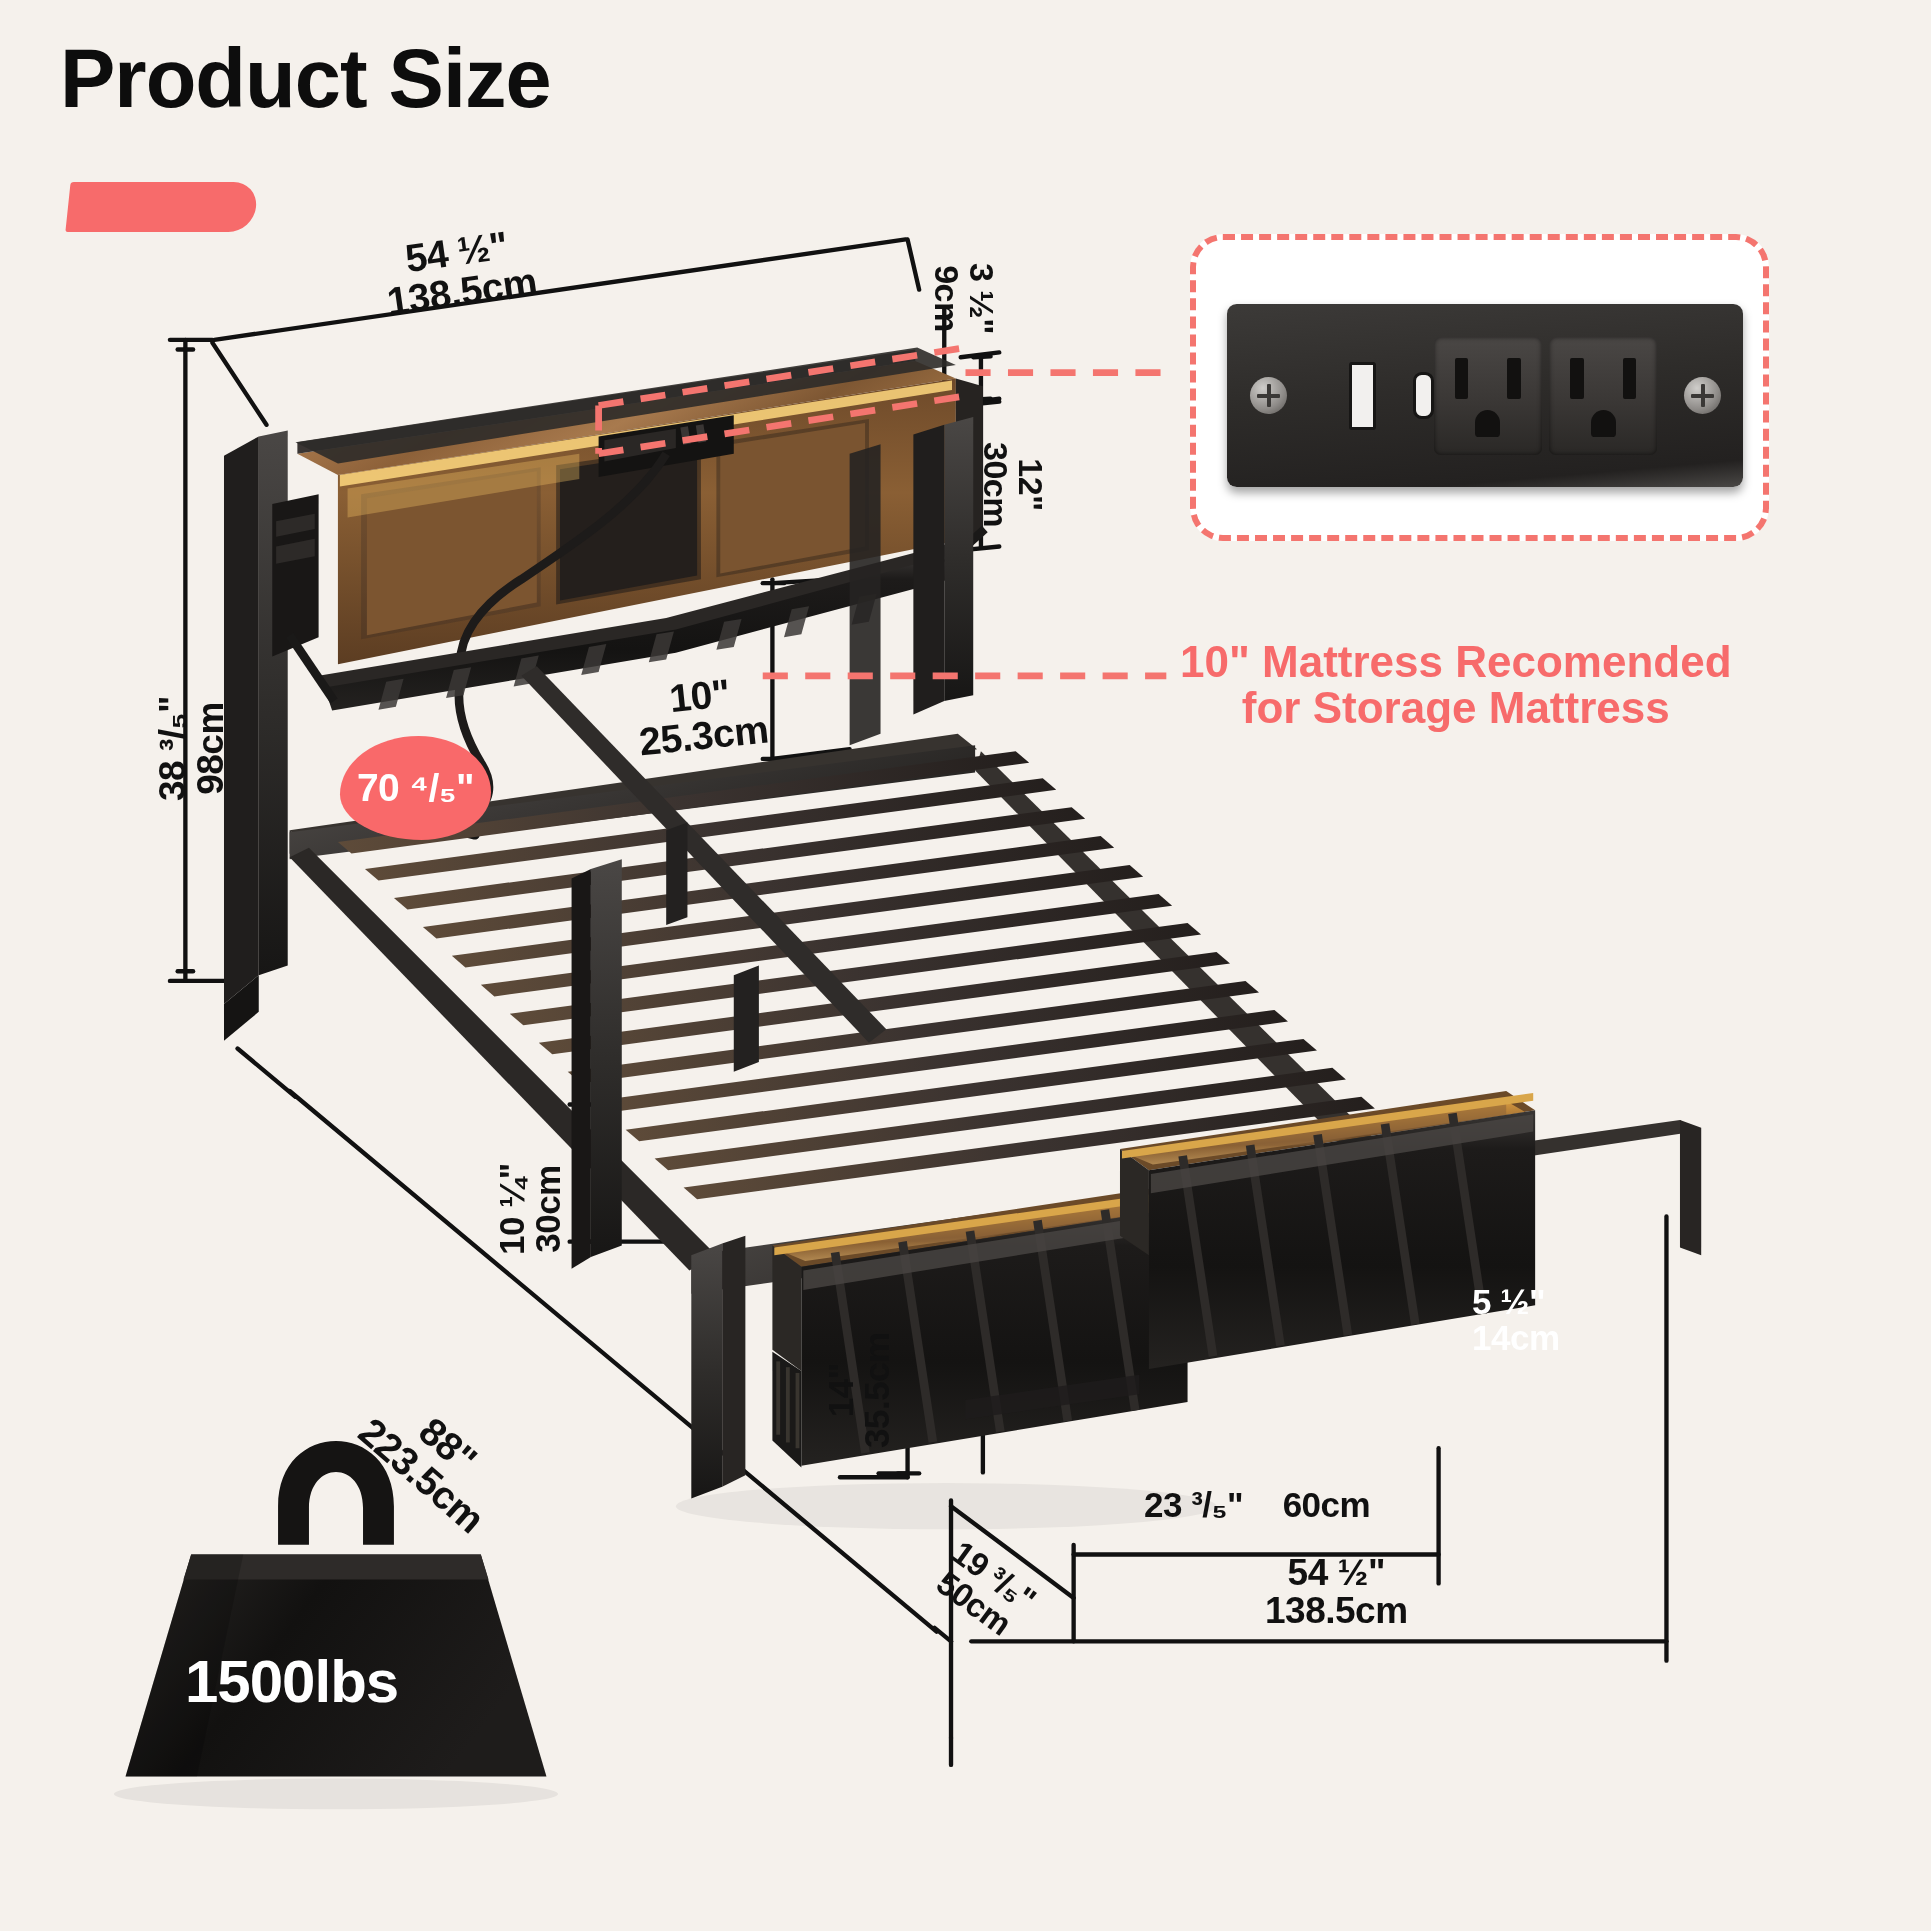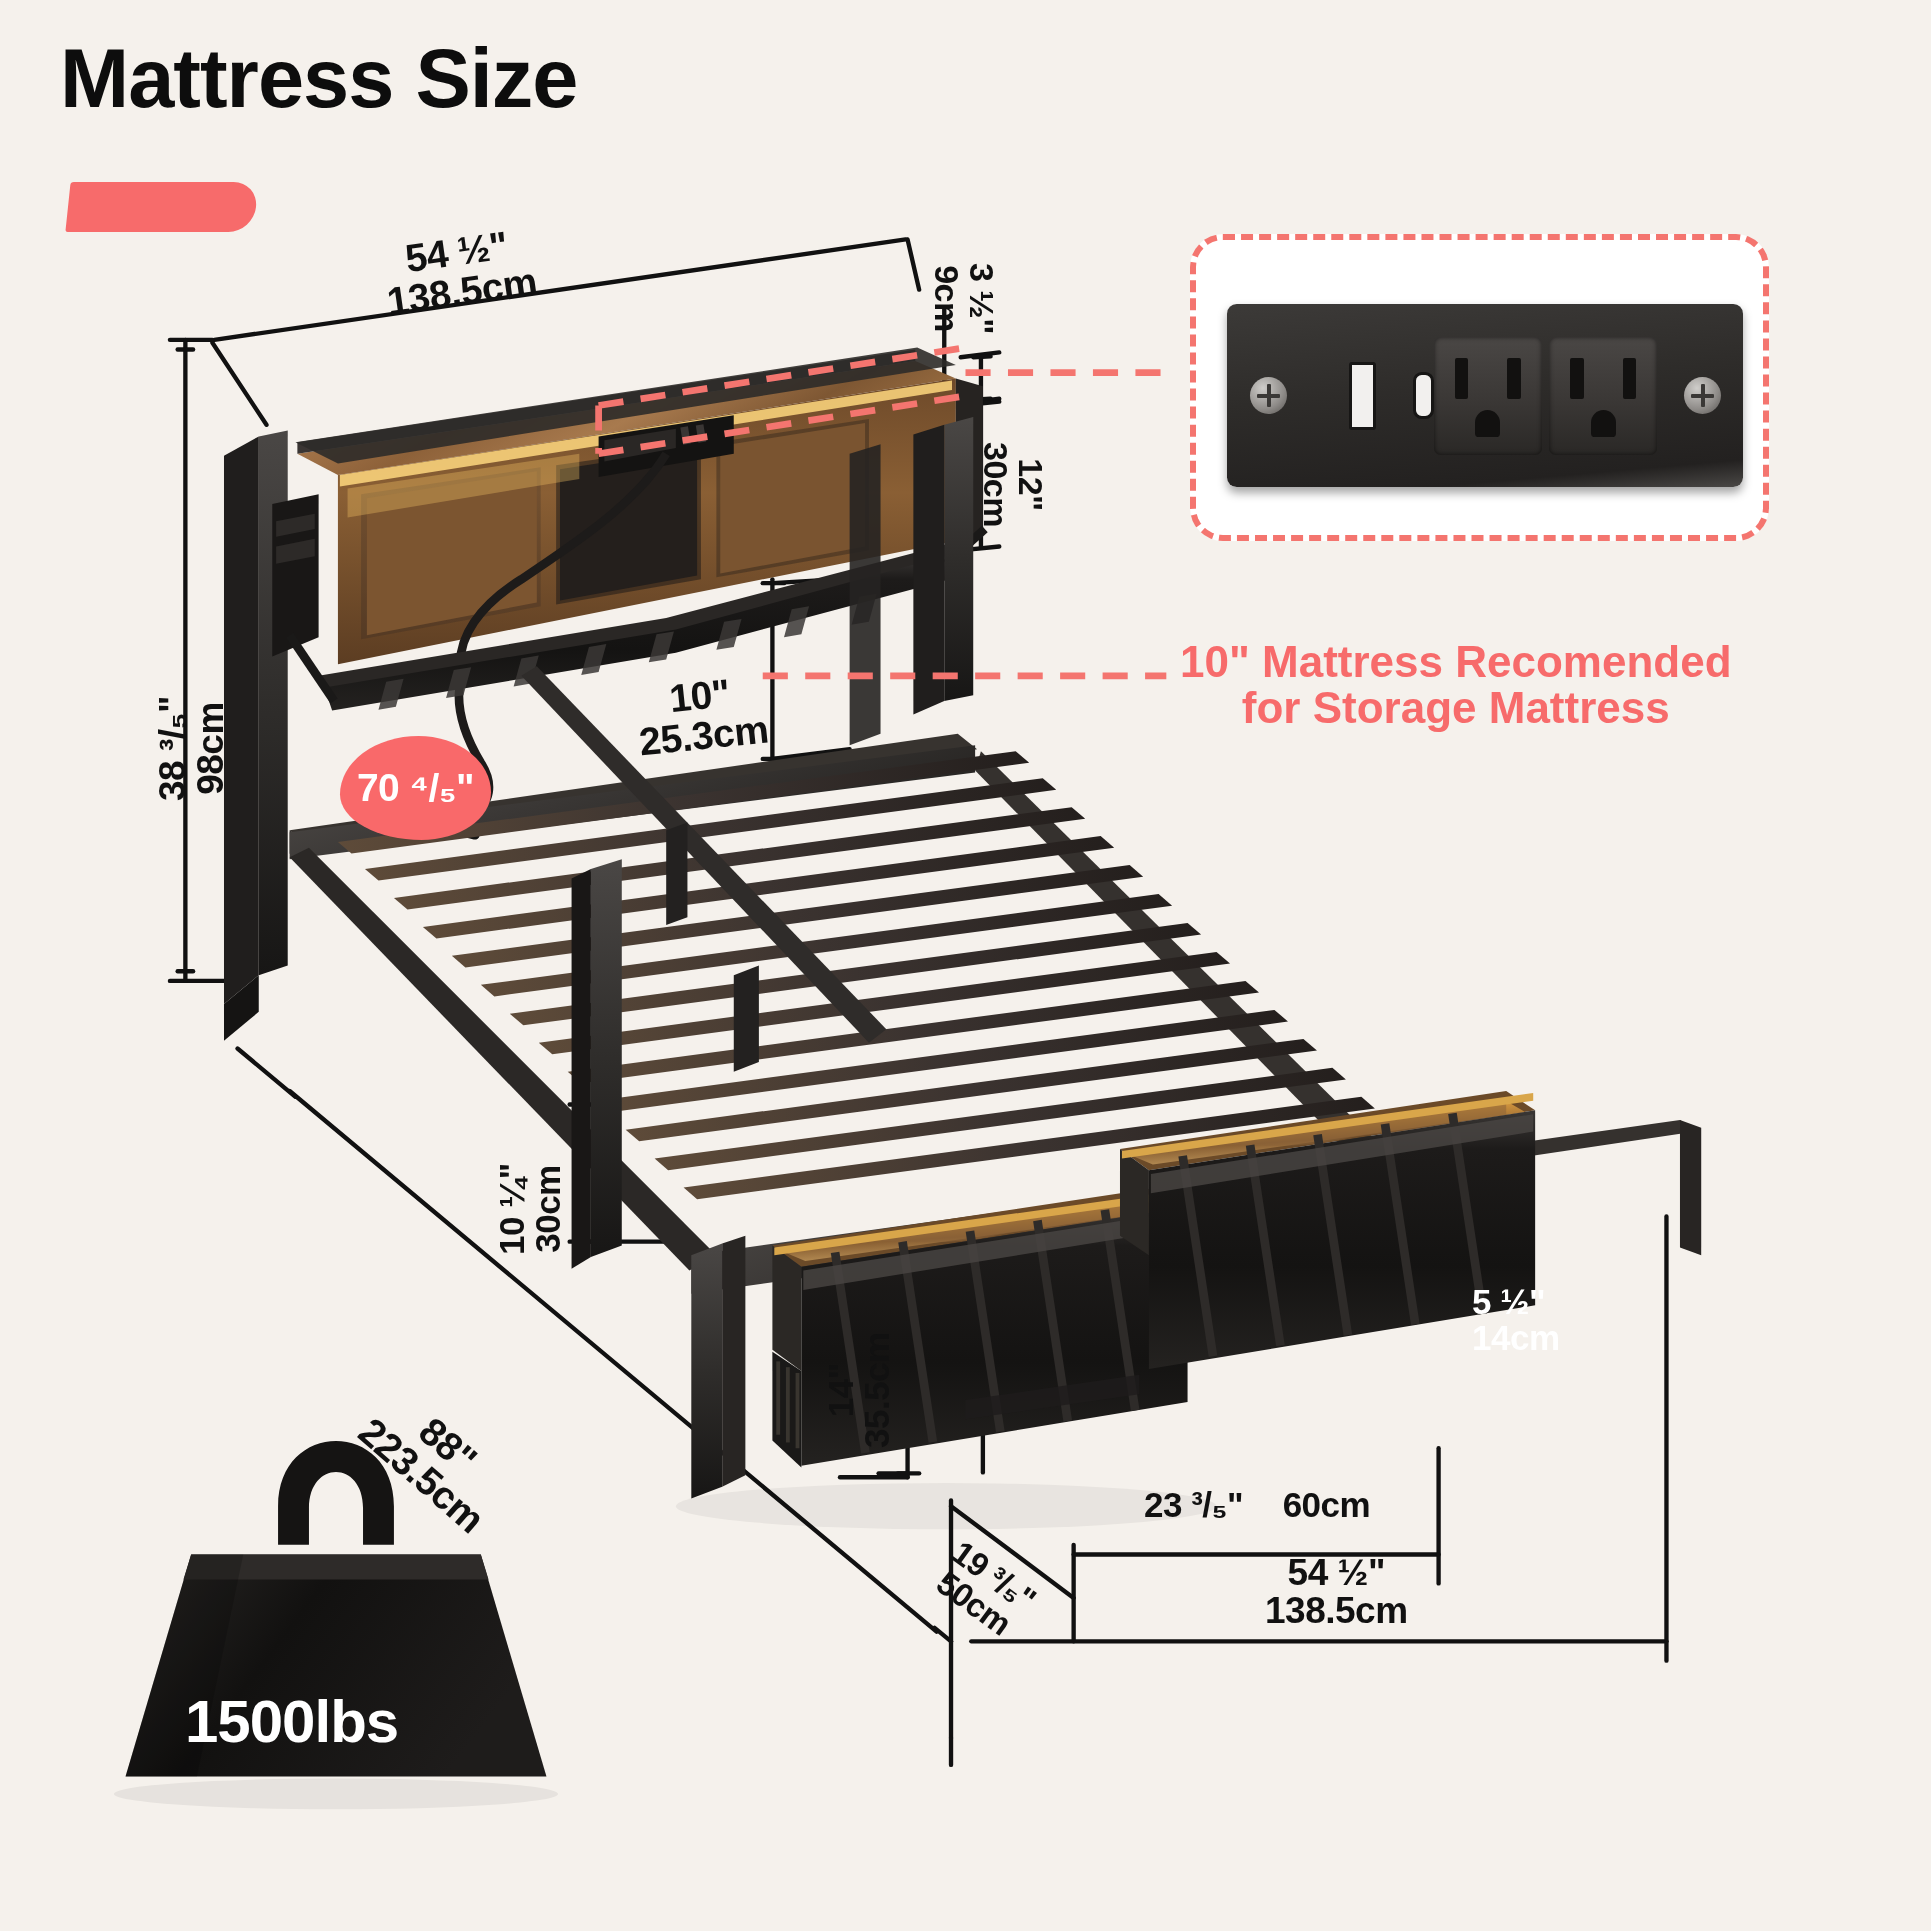--- a/index.html
+++ b/index.html
@@ -111,21 +111,21 @@
     letter-spacing:-1px;white-space:nowrap;
   }
 
   svg{position:absolute;left:0;top:0;}
 </style>
 </head>
 <body>
 
 <div id="stage">
 
-  <div class="title">Mattress Size</div>
+  <div class="title">Product Size</div>
   <div class="title-accent"></div>
 
   <svg width="1931" height="1931" viewBox="0 0 2000 2000">
     <defs>
       <linearGradient id="woodTop" x1="0" y1="0" x2="1" y2="0.3">
         <stop offset="0" stop-color="#8a6442"></stop>
         <stop offset="0.18" stop-color="#a8784c"></stop>
         <stop offset="0.38" stop-color="#8d6139"></stop>
         <stop offset="0.6" stop-color="#a87a4e"></stop>
         <stop offset="0.82" stop-color="#7e5733"></stop>
@@ -504,18 +504,18 @@
   <svg width="1931" height="1931" viewBox="0 0 2000 2000" style="pointer-events:none">
 
     <path d="M288,1560 C288,1470 408,1470 408,1560 L408,1600 L376,1600 L376,1562 C376,1512 320,1512 320,1562 L320,1600 L288,1600 Z" fill="#151413"></path>
 
     <polygon points="198,1610 498,1610 566,1840 130,1840" fill="url(#wgt)"></polygon>
     <polygon points="198,1610 498,1610 506,1636 190,1636" fill="#2e2b29"></polygon>
 
     <polygon points="198,1610 252,1610 204,1840 130,1840" fill="#000" opacity=".18"></polygon>
     <ellipse cx="348" cy="1858" rx="230" ry="16" fill="#000" opacity=".06"></ellipse>
   </svg>
-  <div class="weight-label" style="left:185px;top:1647px;font-size:60px;margin-top:40px;">
+  <div class="weight-label" style="left:185px;top:1647px;font-size:60px;">
     <span>1500lbs</span>
   </div>
 
 </div>
 
 
 </body></html>

